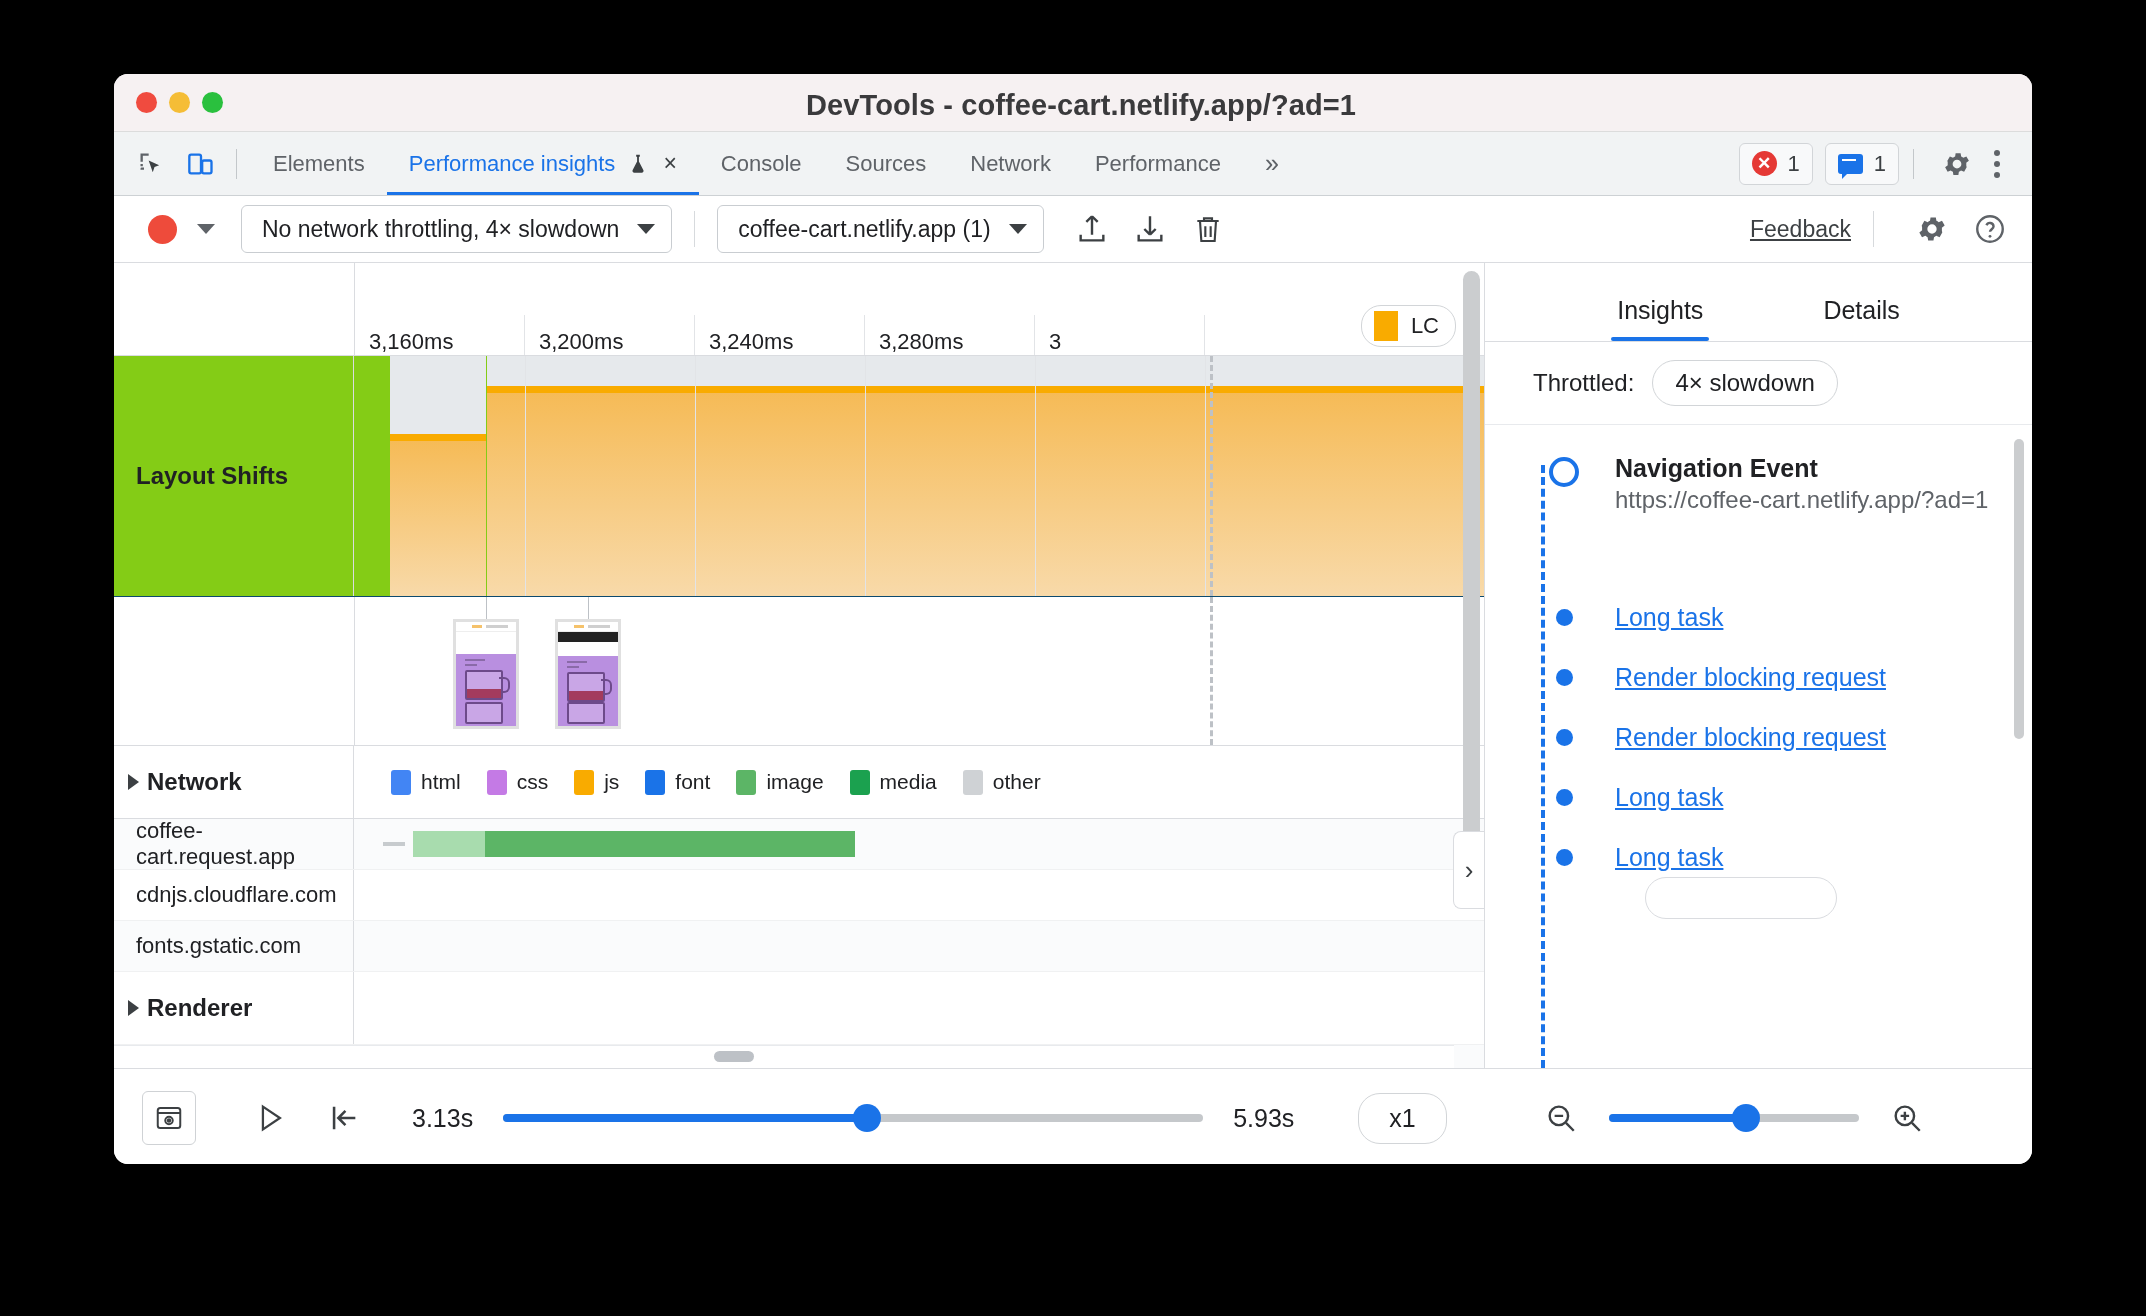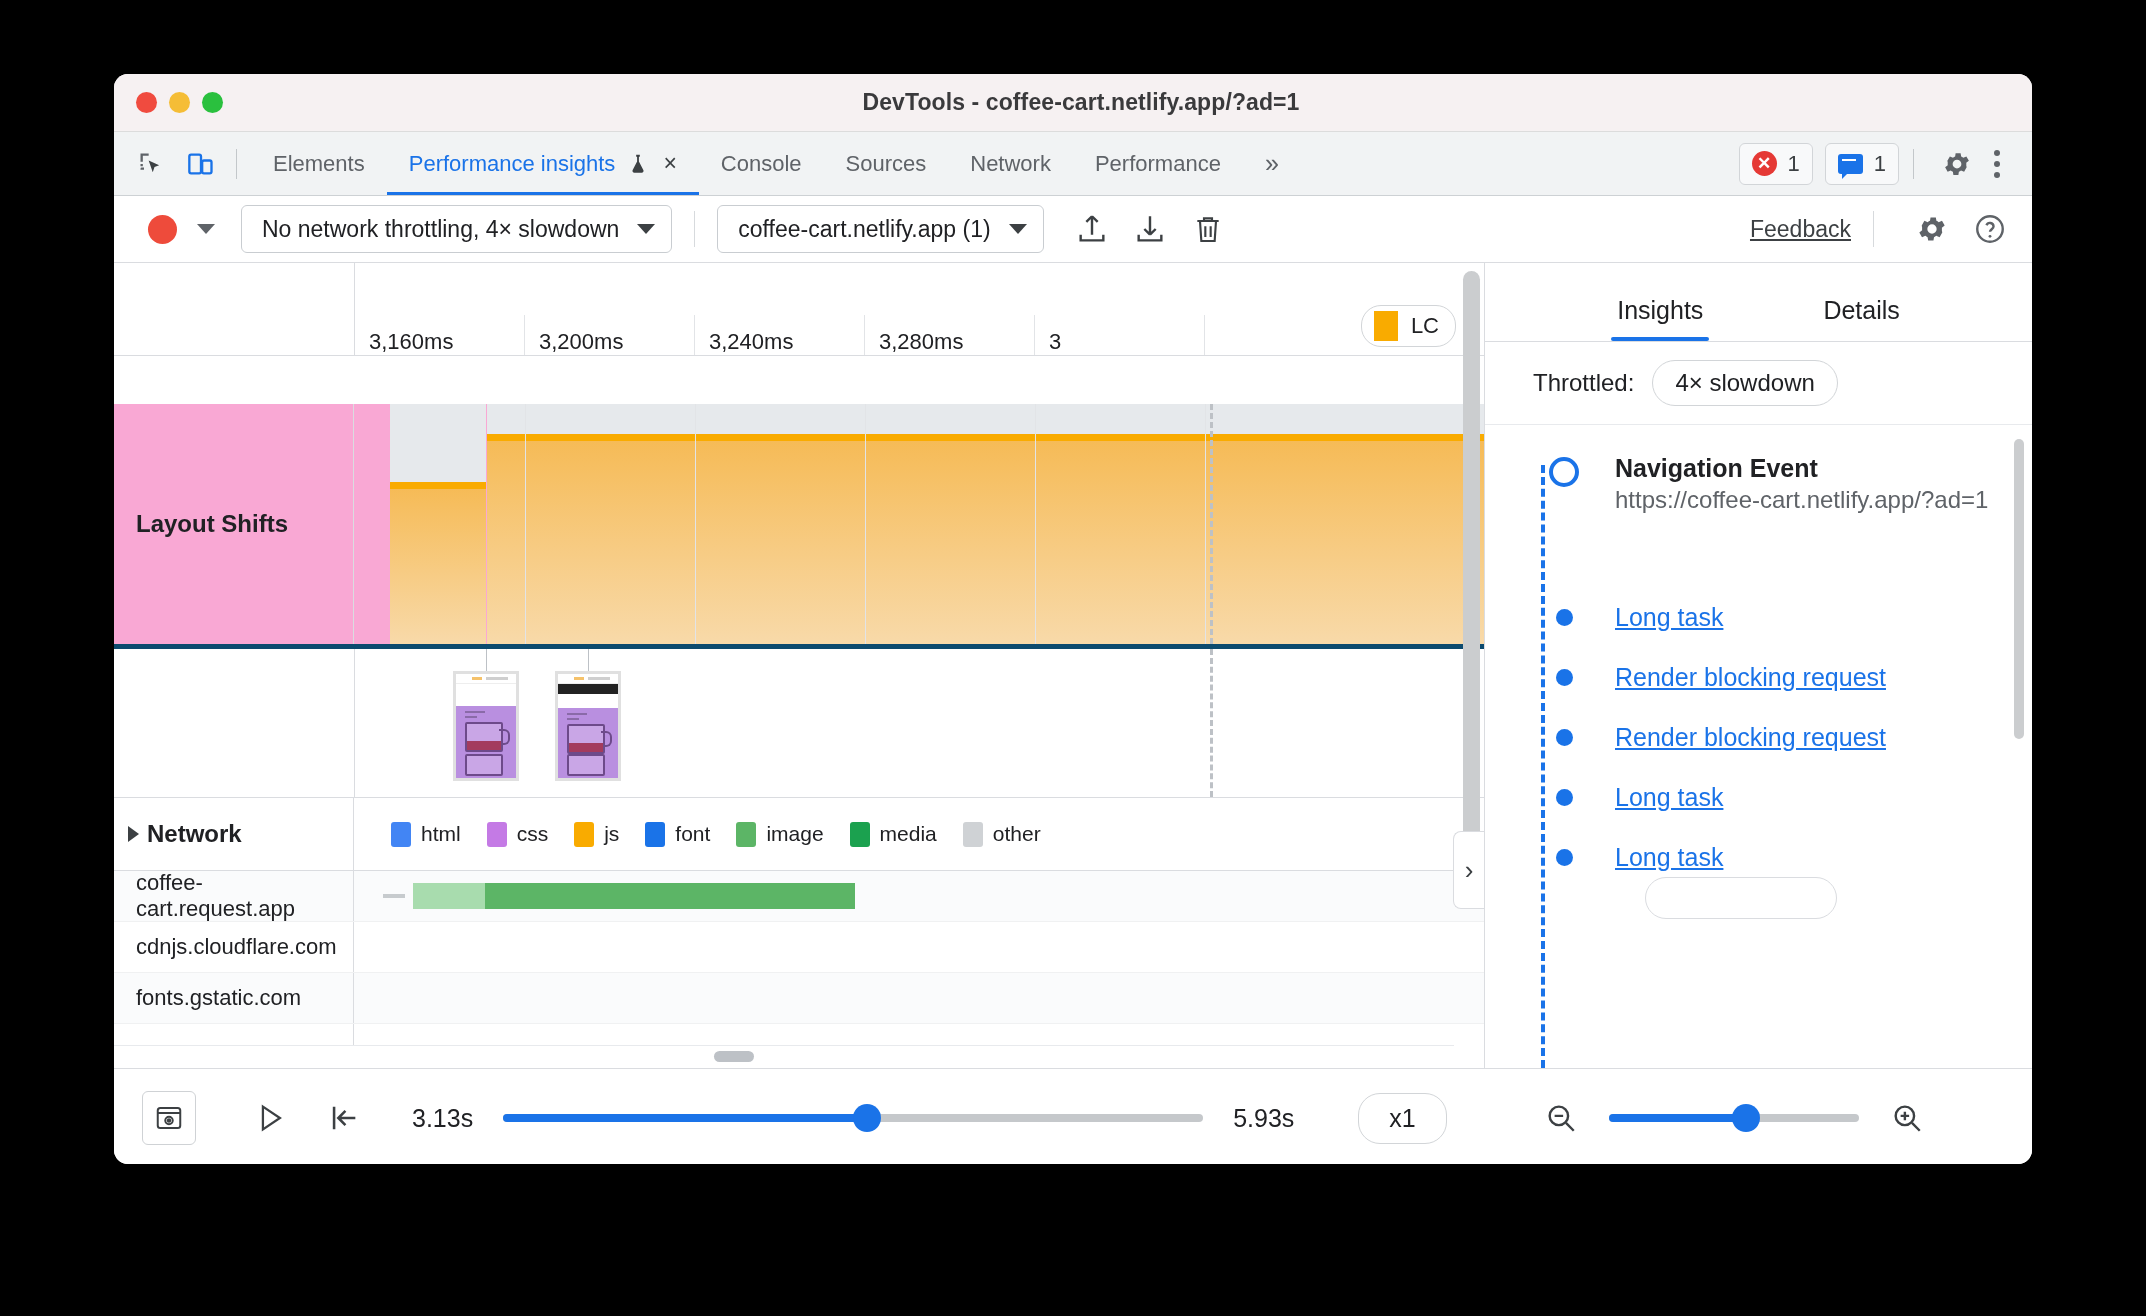--- a/index.html
+++ b/index.html
@@ -23,21 +23,21 @@
     position:relative;height:57px;background:#f6f1f2;
     border-bottom:1px solid #dcdcdc;
   }
   .traffic{position:absolute;left:22px;top:18px;display:flex;gap:12px;}
   .dot{width:21px;height:21px;border-radius:50%;}
   .dot.r{background:#f04b3f;}
   .dot.y{background:#f5bd36;}
   .dot.g{background:#2ac03e;}
   .wintitle{
     position:absolute;left:0;right:0;top:15px;text-align:center;
-    font-size:23px;font-weight:bold;color:#3a3a3c;letter-spacing:.1px;margin-left:16px;
+    font-size:29px;font-weight:bold;color:#3a3a3c;letter-spacing:.1px;margin-left:16px;
   }
 
   
   .tabstrip{
     position:relative;height:63px;background:#f1f3f4;
     border-bottom:1px solid #cdd1d4;display:flex;align-items:center;
   }
   .icobtn{
     width:42px;height:42px;margin-left:8px;display:flex;align-items:center;
     justify-content:center;border-radius:5px;cursor:pointer;
@@ -110,21 +110,21 @@
     font-size:22px;color:#202124;padding:14px 0 0 14px;box-sizing:border-box;
   }
   .lcpbadge{
     position:absolute;right:28px;top:42px;height:40px;display:flex;align-items:center;
     gap:13px;background:#fff;border:1px solid #d2d5d8;border-radius:20px;padding:0 16px 0 12px;
     font-size:22px;color:#202124;overflow:hidden;white-space:nowrap;
   }
   .lcpsw{width:24px;height:30px;background:#f9ab00;flex:0 0 24px;}
 
   
-  .lsrow{position:relative;height:240px;border-bottom:5px solid #0c4a6e;background:#f9a8d4;margin-top:48px;}
+  .lsrow{position:relative;height:240px;border-bottom:1px solid #0c4a6e;background:#84cc16;}
   .lslabel{
     position:absolute;left:0;top:0;width:240px;height:100%;border-right:1px solid #dadce0;
     display:flex;align-items:center;padding-left:22px;box-sizing:border-box;
     font-size:24px;font-weight:bold;color:#202124;
   }
   .lstrack{position:absolute;left:241px;top:0;right:0;height:100%;overflow:hidden;}
   .shiftblock{position:absolute;top:0;bottom:0;background:#e6e9ec;}
   .shiftblock:after{
     content:"";position:absolute;left:0;right:0;bottom:0;background:
       linear-gradient(180deg,#f9ab00 0 7px,rgba(247,183,74,.92) 7px,rgba(250,216,162,.9) 100%);

